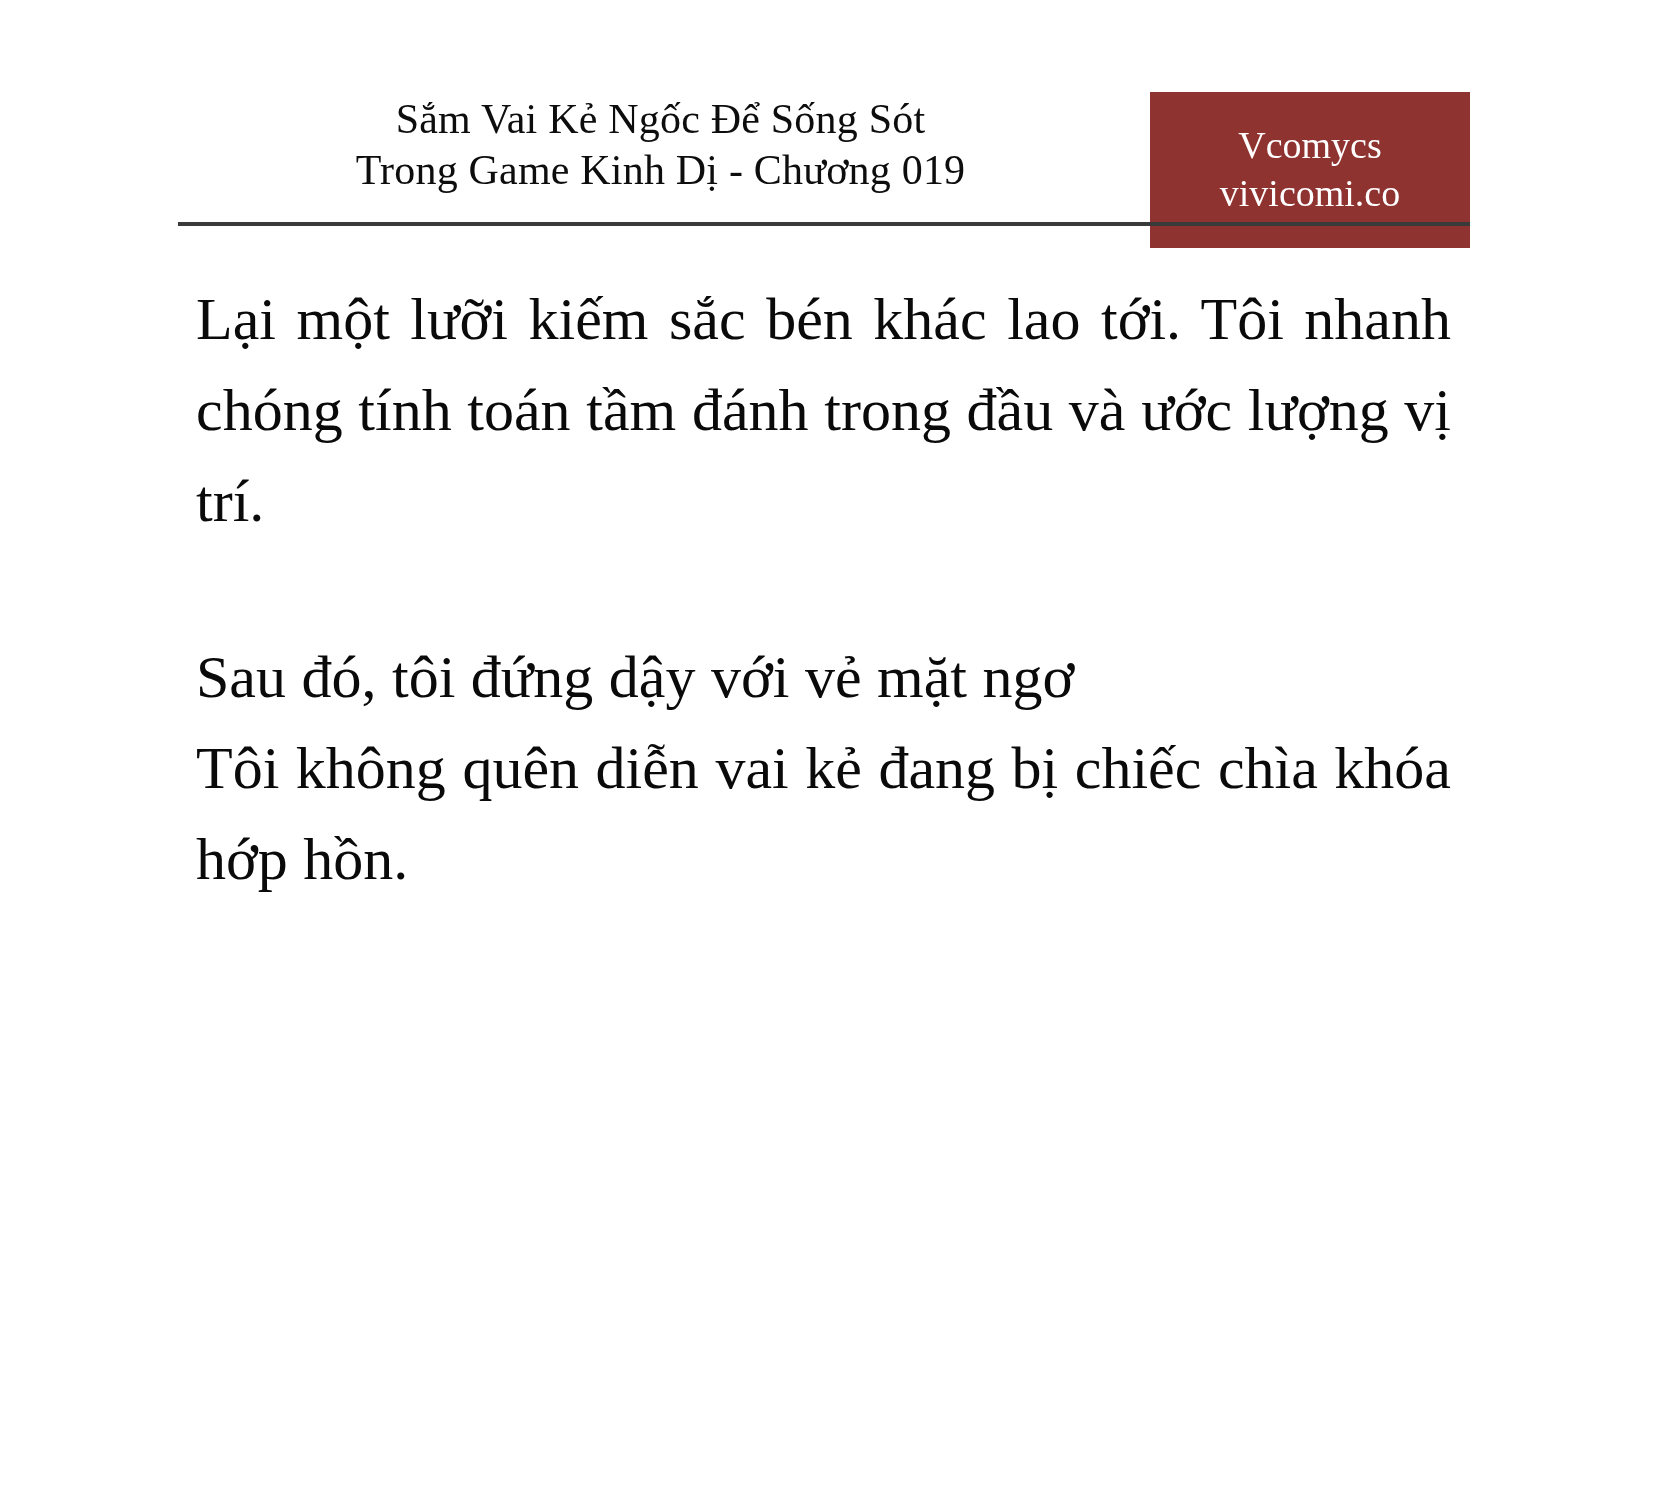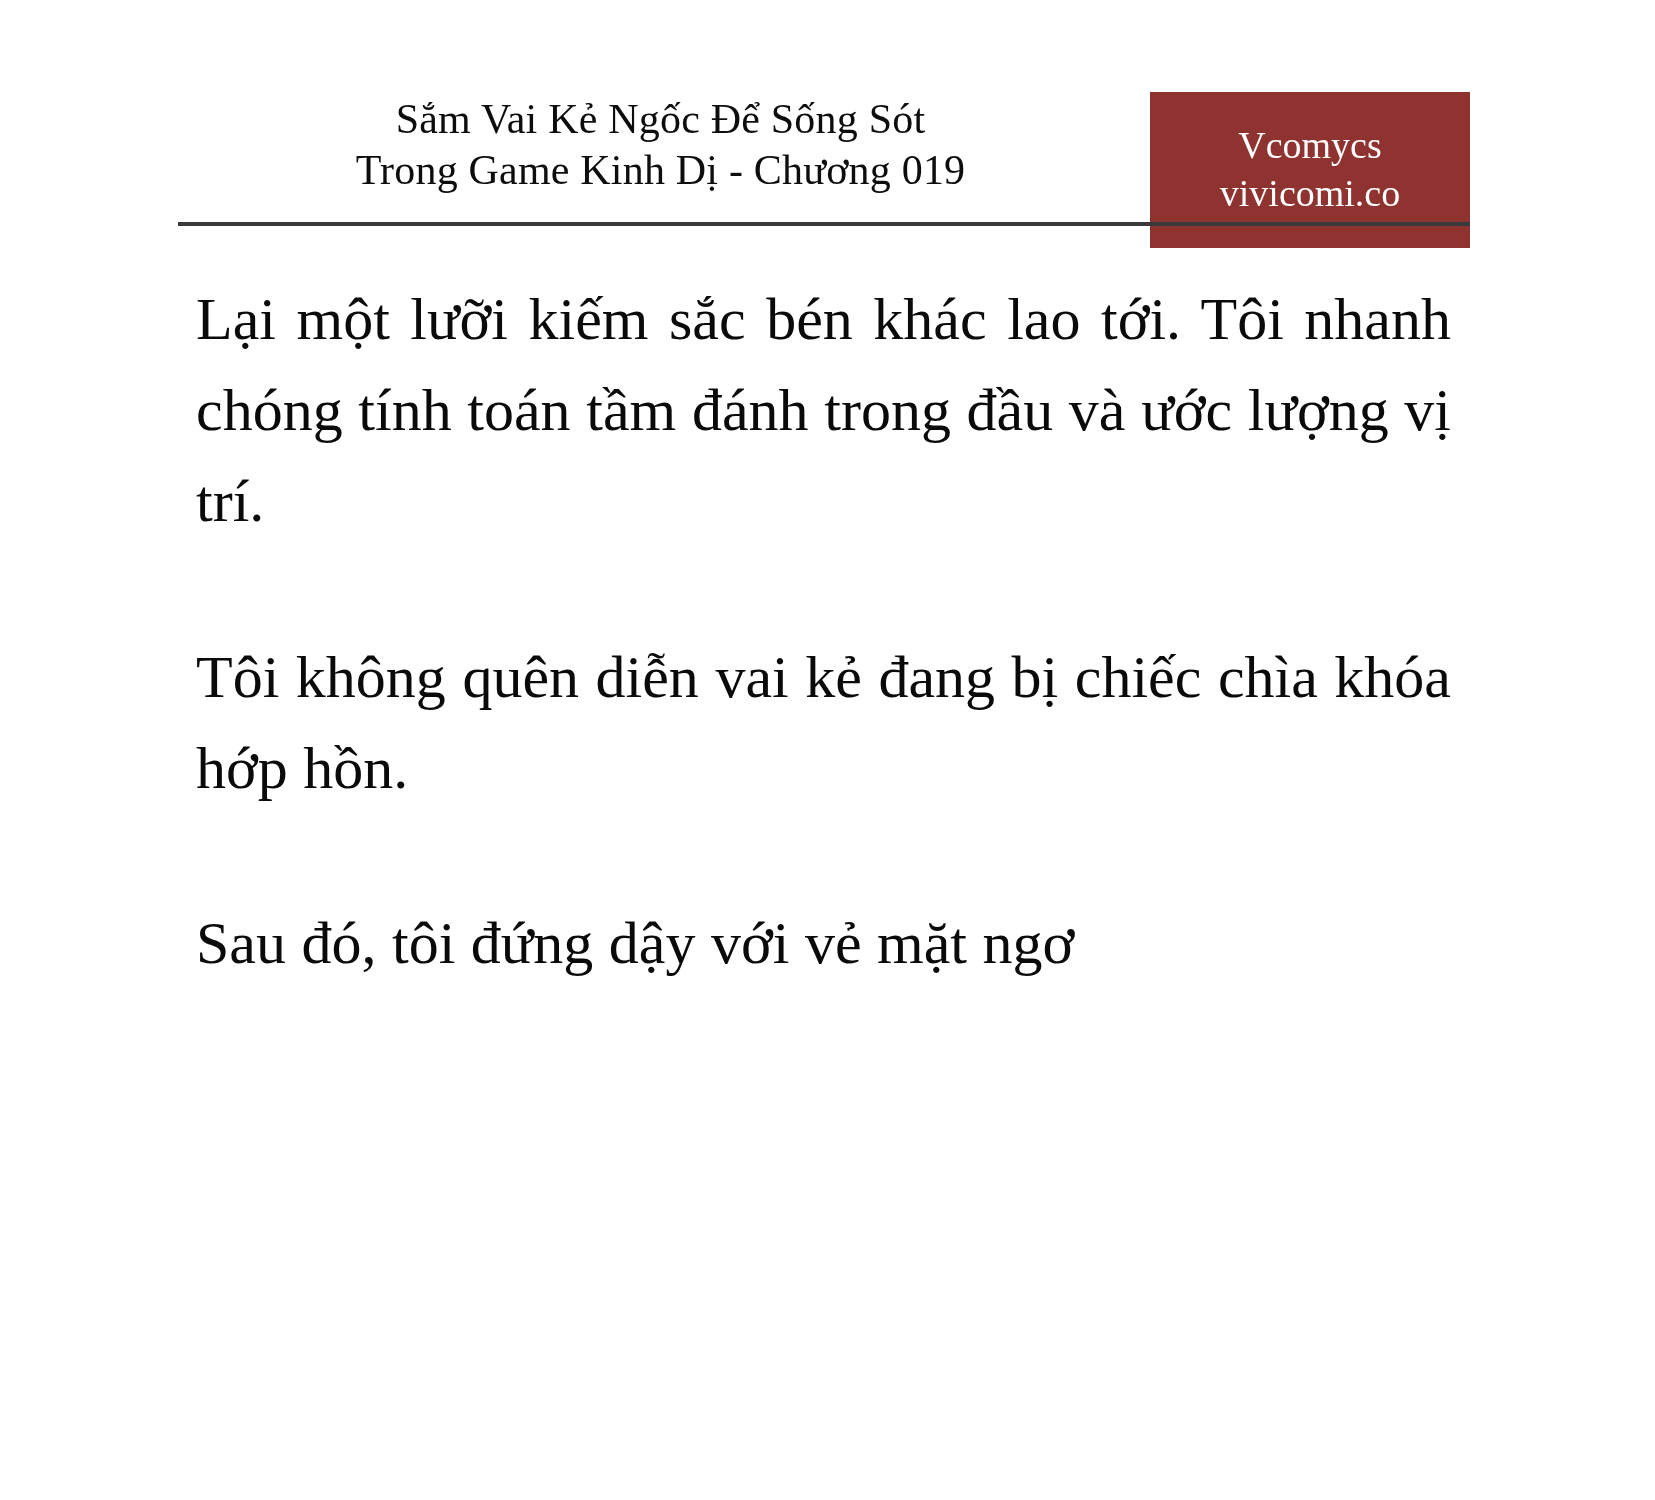--- a/index.html
+++ b/index.html
@@ -122,17 +122,17 @@
       <div class="watermark">
         <span class="wm-line">Vcomycs</span>
         <span class="wm-line">vivicomi.co</span>
       </div>
     </div>
     <div class="header-rule"></div>
   </div>
 
   <div class="content">
     <p class="para">Lại một lưỡi kiếm sắc bén khác lao tới. Tôi nhanh chóng tính toán tầm đánh trong đầu và ước lượng vị trí.</p>
+    <p class="para last-clipped">Sau đó, tôi đứng dậy với vẻ mặt ngơ</p>
     <p class="para">Tôi không quên diễn vai kẻ đang bị chiếc chìa khóa hớp hồn.</p>
-    <p class="para last-clipped">Sau đó, tôi đứng dậy với vẻ mặt ngơ</p>
   </div>
 
 </div>
 
 </body></html>

